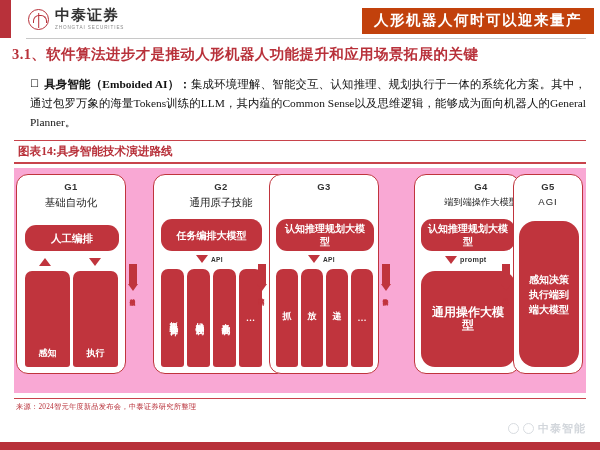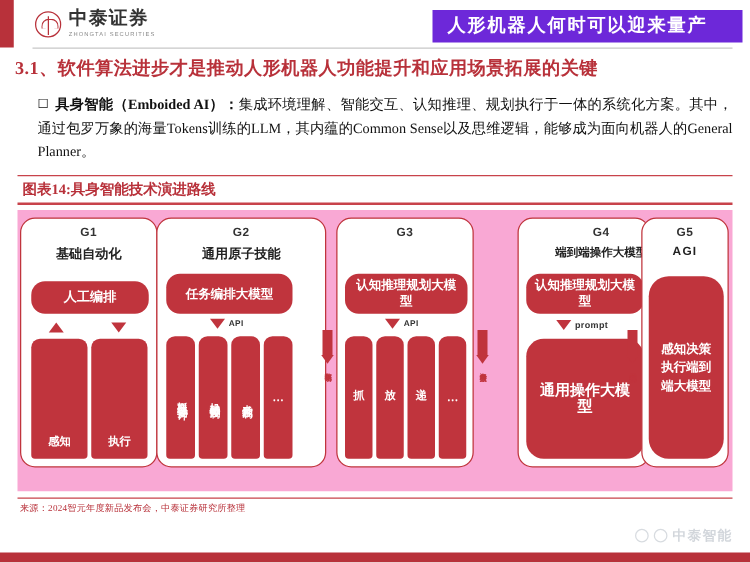--- a/index.html
+++ b/index.html
@@ -40,24 +40,24 @@
   .logo-text{ line-height:1; }
   .logo-cn{
     font-size:15px; font-weight:bold; color:#333; letter-spacing:1px;
     font-family:"Liberation Serif", serif;
   }
   .logo-en{
     font-size:4.6px; color:#8a8a8a; letter-spacing:0.9px; margin-top:2.5px;
   }
   .header-badge{
     position:absolute; right:6px; top:8px;
-    background:#6d28d9; color:#fff;
+    background:#c2410c; color:#fff;
     font-family:"Liberation Serif", serif;
     font-size:14.5px; font-weight:bold; letter-spacing:1.5px;
-    padding:3px 28px 4px 12px;
+    padding:3px 12px 4px 12px;
     white-space:nowrap;
   }
   .header-rule{
     position:absolute; left:26px; top:38px; width:560px; height:1px;
     background:#c8c8c8;
   }
 
   
   .section-title{
     position:absolute; left:12px; top:45px;
@@ -105,21 +105,21 @@
   .gen-head{
     text-align:center; color:#222;
     font-family:"Liberation Serif", serif;
   }
   .gen-id{
     font-family:"Liberation Sans", sans-serif;
     font-size:9.5px; font-weight:bold; color:#333;
     margin-top:6px; letter-spacing:0.5px;
   }
   .gen-name{
-    font-size:10.5px; font-weight:bold; color:#222; margin-top:4px;
+    font-size:10.5px; font-weight:normal; color:#222; margin-top:4px;
     white-space:nowrap;
   }
 
   .pill{
     background:#c0343d; color:#fff; border-radius:11px;
     text-align:center; font-family:"Liberation Serif", serif;
     font-weight:bold; display:flex; align-items:center;
     justify-content:center; line-height:13px;
   }
 
@@ -259,21 +259,21 @@
       <div class="subbox horiz" style="width:45px;height:96px;">执行</div>
     </div>
   </div>
 
   <div class="conn" style="left:114px; top:96px;">
     <div class="shaft" style="height:20px;"></div>
     <div class="head"></div>
   </div>
   <div class="conn-label" style="left:115px; top:126px;">基础模型</div>
 
-  <div class="gen" style="left:111px; width:136px; height:200px;">
+  <div class="gen" style="left:139px; width:136px; height:200px;">
     <div class="gen-head">
       <div class="gen-id">G2</div>
       <div class="gen-name">通用原子技能</div>
     </div>
     <div class="pill" style="position:absolute;left:7px;top:44px;width:101px;height:32px;font-size:10px;padding:0 8px;">任务编排大模型</div>
     <div class="api-row" style="left:42px;top:80px;">
       <div class="tri-down"></div>
       <div class="api-label">API</div>
     </div>
     <div class="subrow" style="left:7px; top:94px; width:101px; height:98px;">

